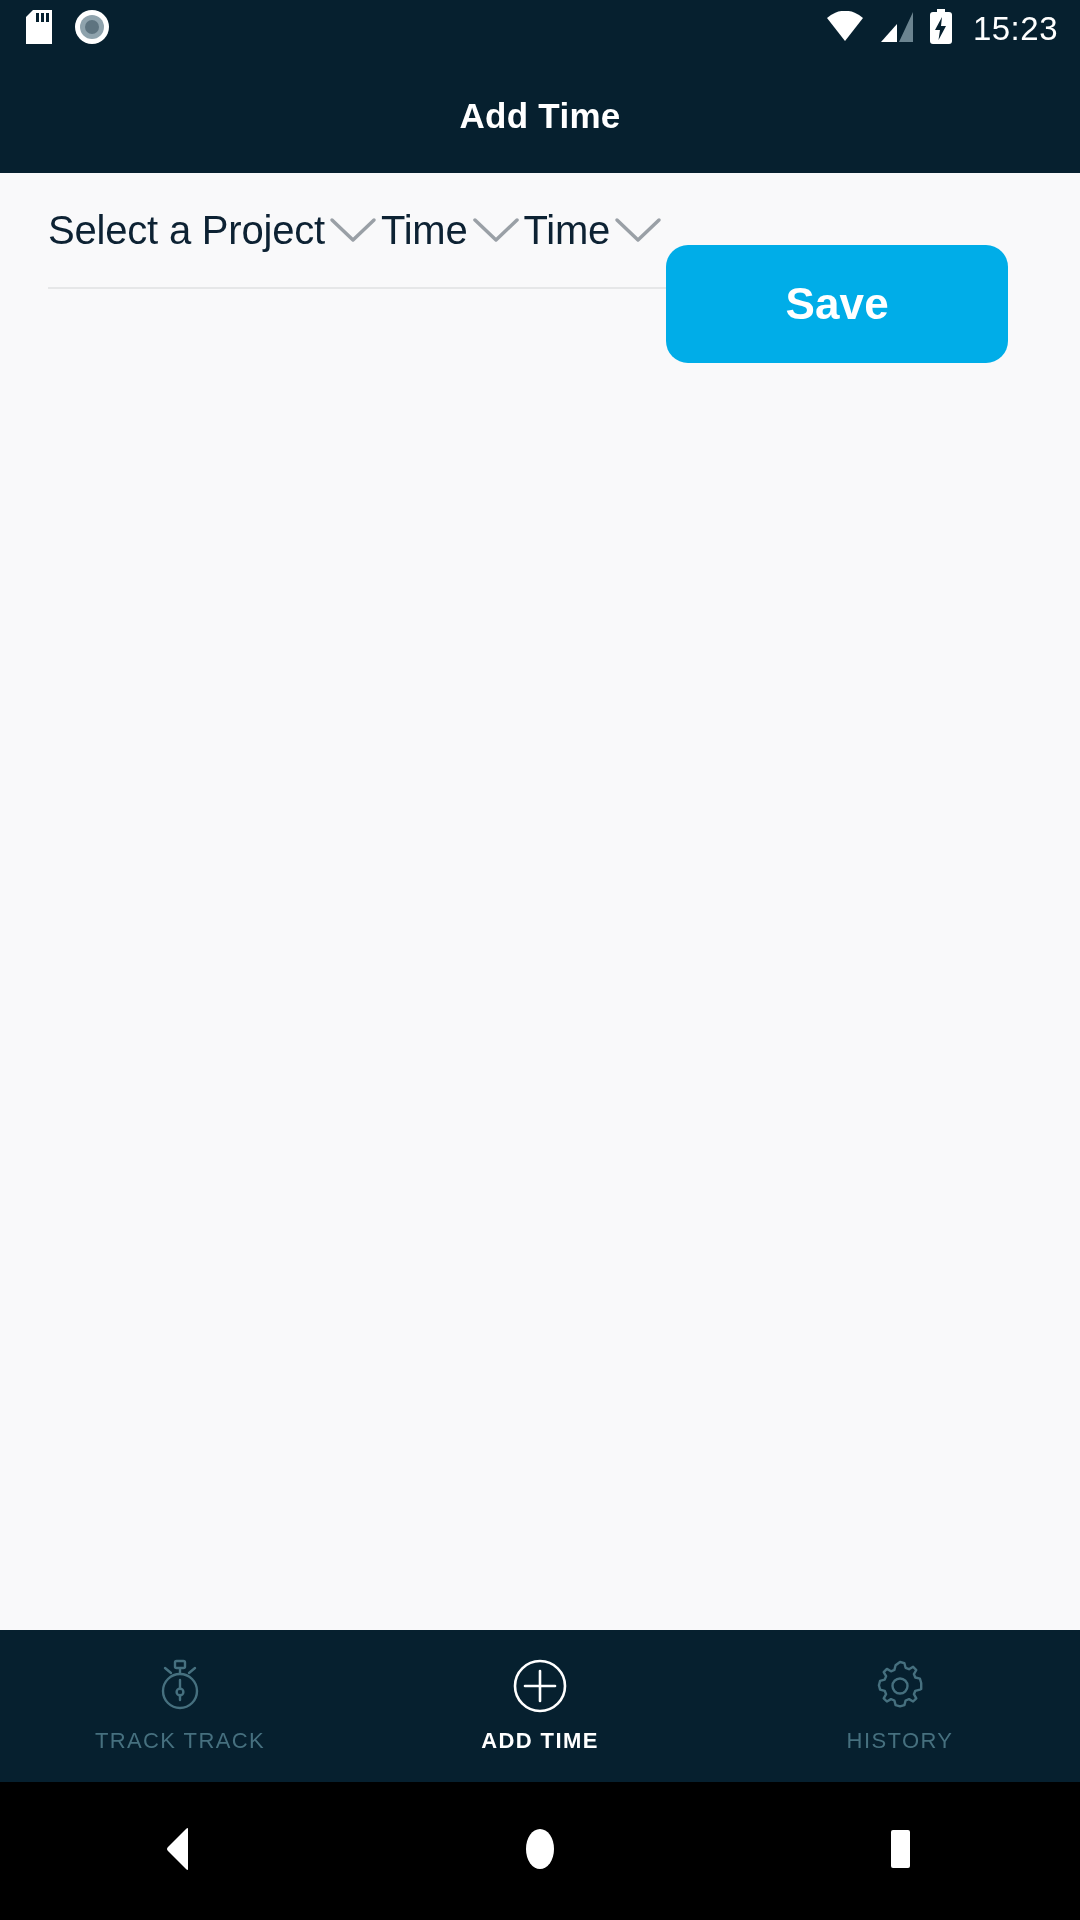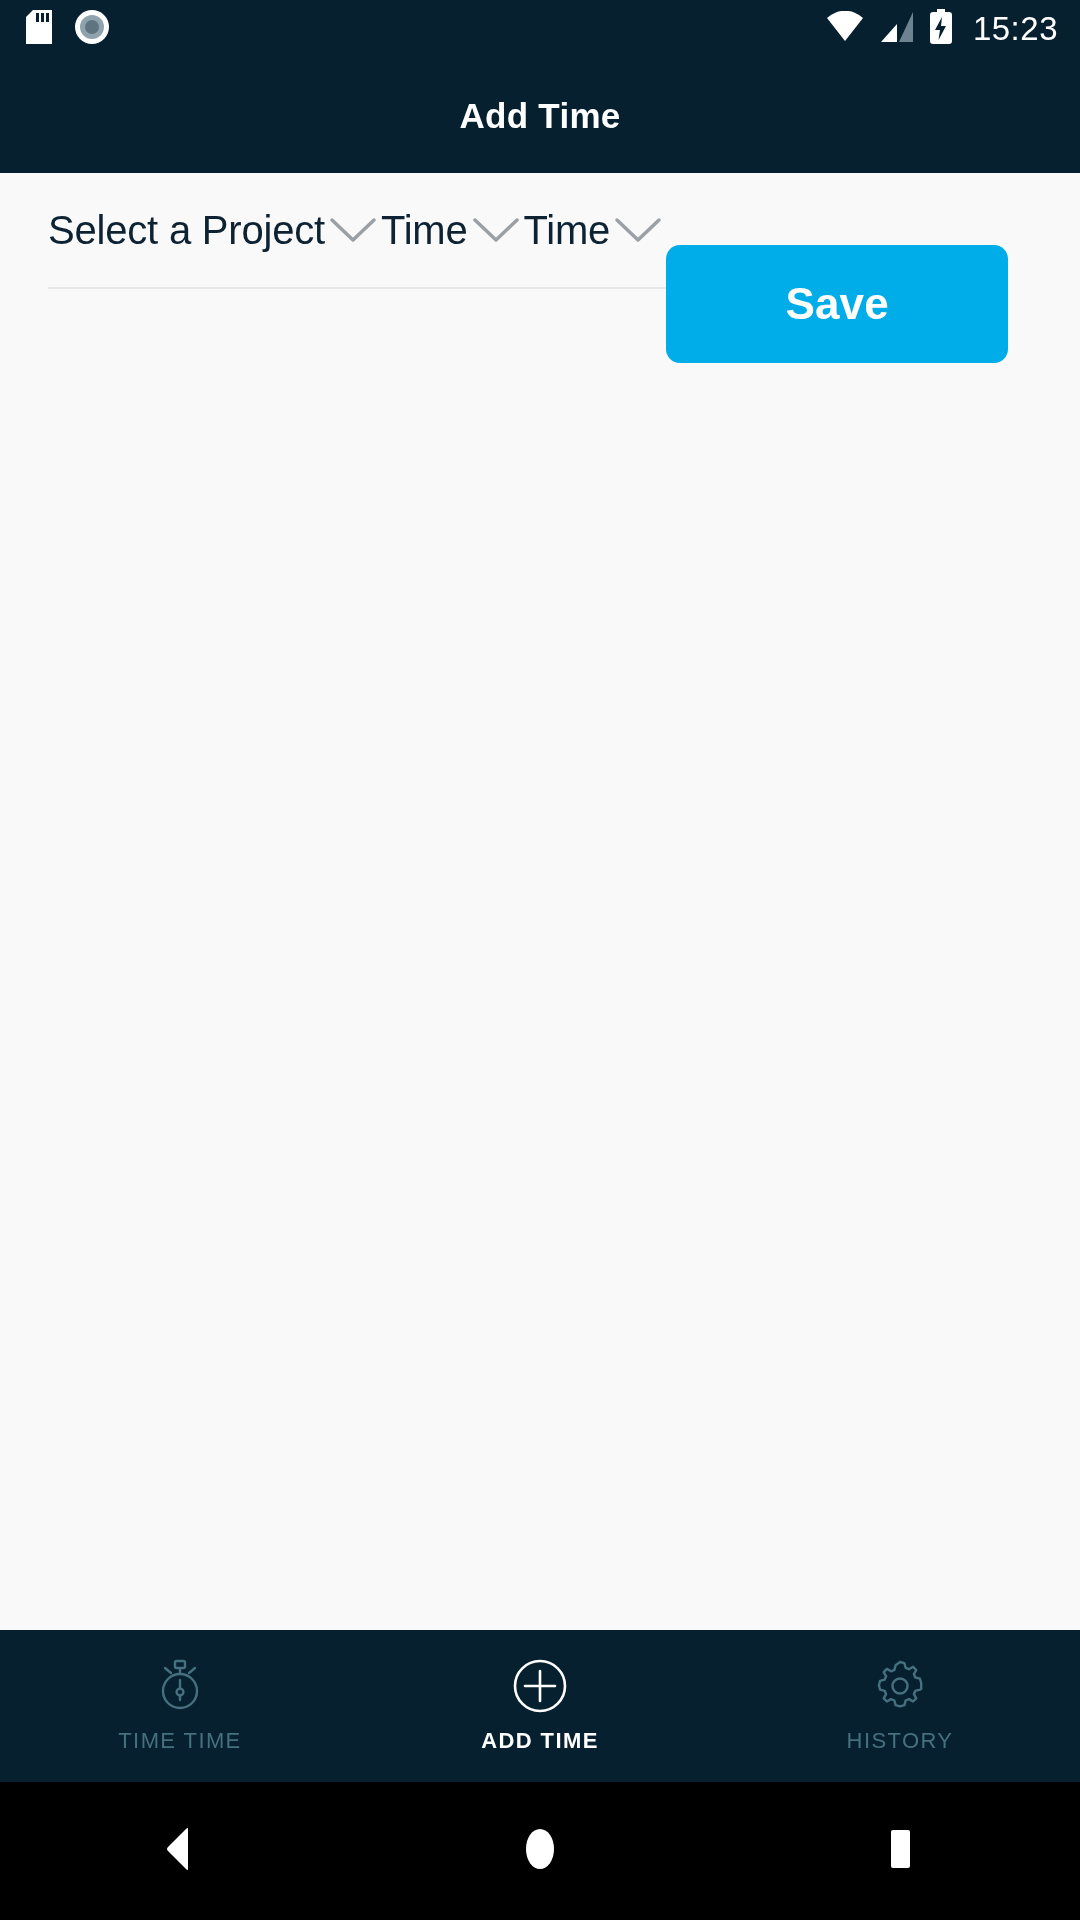--- a/index.html
+++ b/index.html
@@ -68,21 +68,21 @@
     width:56px; height:56px;
   }
 
   .save-wrap {
     display:flex; justify-content:center;
     margin-top:72px;
   }
   .save-btn {
     width:342px; height:118px;
     background:#00ade8;
-    border:none; border-radius:14px;
+    border:none; border-radius:22px;
     color:#ffffff; font-size:44px; font-weight:bold;
     font-family:"Liberation Sans", sans-serif;
     letter-spacing:0.2px;
     cursor:pointer;
     display:flex; align-items:center; justify-content:center;
   }
 
   
   .tabbar {
     height:152px; flex:0 0 152px;
@@ -210,21 +210,21 @@
           <circle cx="26" cy="33" r="17" fill="none" stroke="#46707f" stroke-width="2.4"></circle>
           <rect x="21" y="3" width="10" height="7" rx="1.5" fill="none" stroke="#46707f" stroke-width="2.4"></rect>
           <line x1="26" y1="10" x2="26" y2="16" stroke="#46707f" stroke-width="2.4"></line>
           <line x1="26" y1="22" x2="26" y2="31" stroke="#46707f" stroke-width="2.4" stroke-linecap="round"></line>
           <circle cx="26" cy="34" r="3.4" fill="none" stroke="#46707f" stroke-width="2.4"></circle>
           <line x1="26" y1="37" x2="26" y2="42" stroke="#46707f" stroke-width="2.4" stroke-linecap="round"></line>
           <line x1="11" y1="10" x2="17" y2="15" stroke="#46707f" stroke-width="2.4" stroke-linecap="round"></line>
           <line x1="41" y1="10" x2="35" y2="15" stroke="#46707f" stroke-width="2.4" stroke-linecap="round"></line>
         </svg>
       </span>
-      <span class="tab-label">TIME TIME</span>
+      <span class="tab-label">TRACK TRACK</span>
     </div>
 
 
     <div class="tab active">
       <span class="tab-icon">
         <svg width="56" height="56" viewBox="0 0 56 56">
           <circle cx="28" cy="28" r="25" fill="none" stroke="#ffffff" stroke-width="2.6"></circle>
           <line x1="28" y1="13" x2="28" y2="43" stroke="#ffffff" stroke-width="2.6" stroke-linecap="round"></line>
           <line x1="13" y1="28" x2="43" y2="28" stroke="#ffffff" stroke-width="2.6" stroke-linecap="round"></line>
         </svg>

